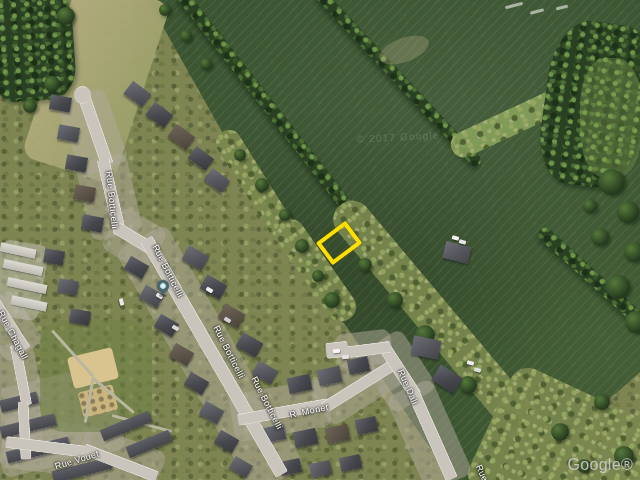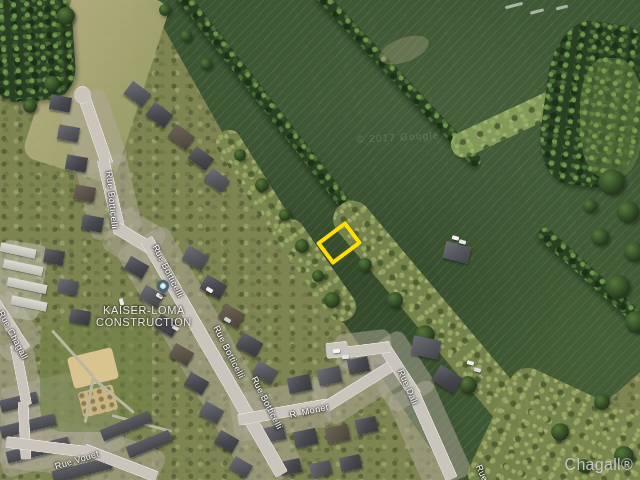--- a/index.html
+++ b/index.html
@@ -238,20 +238,16 @@
   <div class="slabel" style="left:112px;top:200px;transform:translate(-50%,-50%) rotate(84deg);">Rue Botticelli</div>
   <div class="slabel" style="left:168px;top:271px;transform:translate(-50%,-50%) rotate(63deg);">Rue Botticelli</div>
   <div class="slabel" style="left:229px;top:352px;transform:translate(-50%,-50%) rotate(63deg);">Rue Botticelli</div>
   <div class="slabel" style="left:267px;top:403px;transform:translate(-50%,-50%) rotate(63deg);">Rue Botticelli</div>
   <div class="slabel" style="left:13px;top:335px;transform:translate(-50%,-50%) rotate(62deg);">Rue Chagall</div>
   <div class="slabel" style="left:77px;top:460px;transform:translate(-50%,-50%) rotate(-17deg);">Rue Vouet</div>
   <div class="slabel" style="left:309px;top:411px;transform:translate(-50%,-50%) rotate(-12deg);">R. Monet</div>
   <div class="slabel" style="left:408px;top:387px;transform:translate(-50%,-50%) rotate(66deg);">Rue Dali</div>
   <div class="slabel" style="left:482px;top:473px;transform:translate(-50%,-50%) rotate(66deg);">Rue</div>
 
-  <div id="placelabel" class="abs">
-    <div>KAISER-LOMA</div>
-    <div>CONSTRUCTION</div>
-  </div>
 
   <div id="gwm" class="abs">© 2017 Google</div>
-  <div id="centris" class="abs">Chagall®</div>
+  <div id="centris" class="abs">Google®</div>
 </div>
 
 </body></html>

